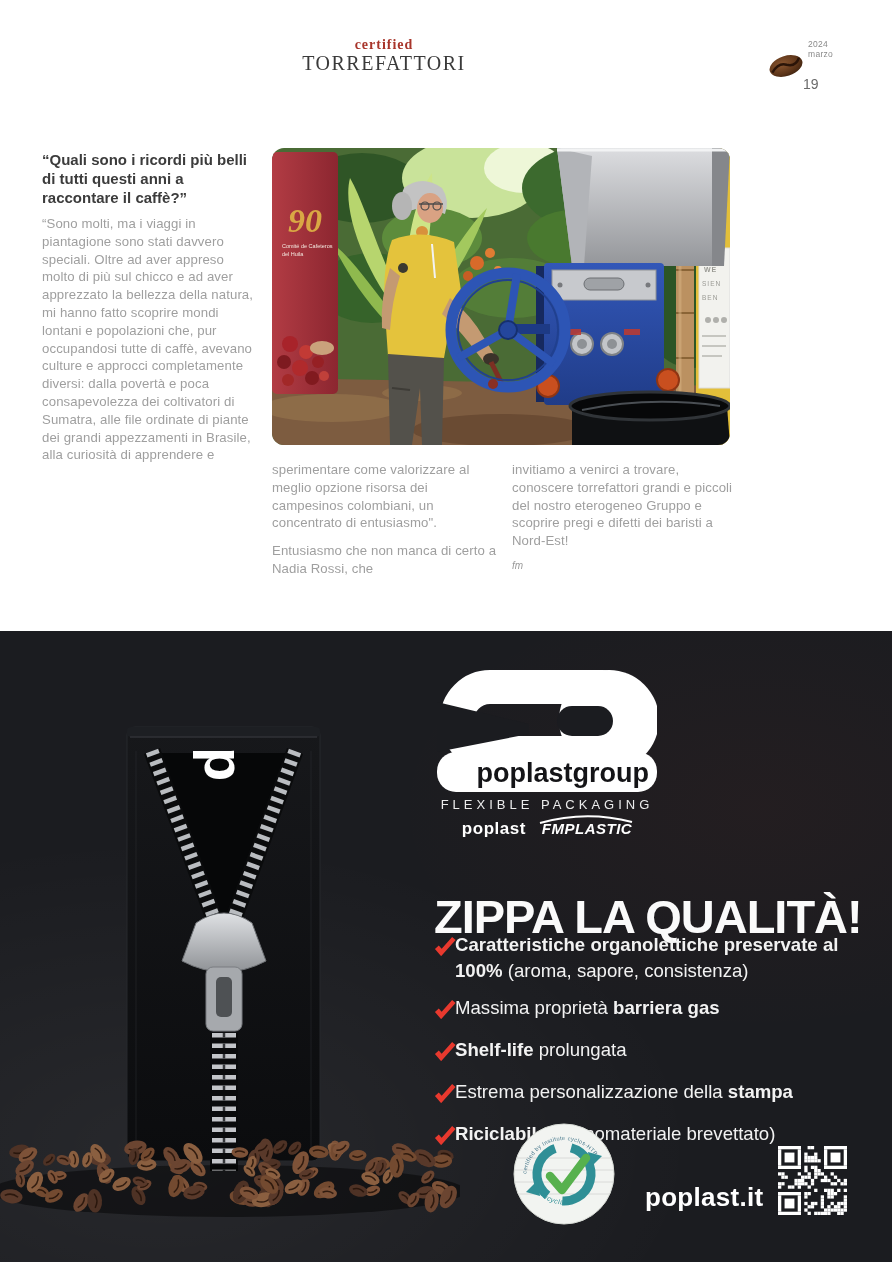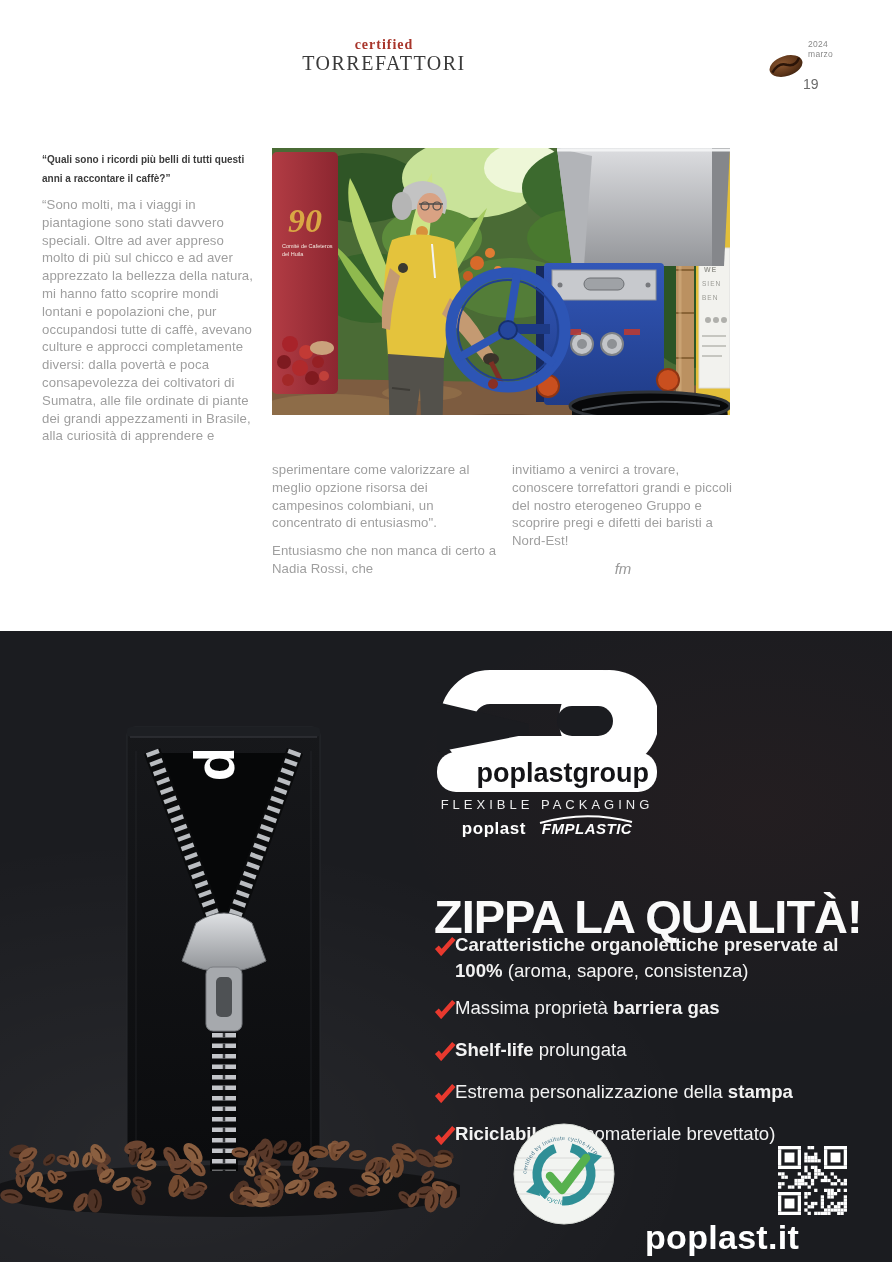--- a/index.html
+++ b/index.html
@@ -14,26 +14,26 @@
              letter-spacing:1.5px;color:#3a3a3a;line-height:22px;}
   .bean-icon{position:absolute;left:766px;top:52px;width:40px;height:28px;}
   .issue-text{position:absolute;left:808px;top:40px;font-size:8.5px;line-height:9.5px;
               color:#8a8a8a;letter-spacing:.3px;}
   .page-number{position:absolute;left:803px;top:76px;font-size:14px;color:#6a6a6a;}
 
   
   .article p{margin:0 0 10px 0;font-size:13.2px;line-height:17.8px;font-weight:300;
              color:#9f9f9f;letter-spacing:.1px;}
   .col1{position:absolute;left:42px;top:146px;width:215px;}
-  .col1 h3{margin:4px 0 8px 0;font-size:10px;line-height:19px;font-weight:bold;color:#3c3c3c;}
-  .photo{position:absolute;left:272px;top:148px;width:458px;height:267px;margin:0;
-         border-radius:0;overflow:hidden;}
+  .col1 h3{margin:4px 0 8px 0;font-size:15px;line-height:19px;font-weight:bold;color:#3c3c3c;}
+  .photo{position:absolute;left:272px;top:148px;width:458px;height:297px;margin:0;
+         border-radius:12px;overflow:hidden;}
   .col2{position:absolute;left:272px;top:461px;width:228px;}
   .col3{position:absolute;left:512px;top:461px;width:222px;}
-  .signature{text-align:center;font-style:italic;font-size:15px;color:#9a9a9a;margin-top:6px;}
+  .signature{text-align:left;font-style:italic;font-size:10px;color:#9a9a9a;margin-top:6px;}
 
   
   .ad{position:absolute;left:0;top:631px;width:892px;height:631px;
       background:
         radial-gradient(900px 520px at 18% 82%, rgba(255,255,255,0.055), transparent 60%),
         radial-gradient(520px 320px at 85% 28%, rgba(190,60,40,0.05), transparent 70%),
         #1b1c20;}
   .bag-svg{position:absolute;left:0;top:0;width:460px;height:631px;}
   .brandmark{position:absolute;left:437px;top:37px;width:220px;height:124px;}
   .ad-tagline{position:absolute;left:427px;top:166px;width:240px;text-align:center;
@@ -44,22 +44,22 @@
   .subbrand-fmp{position:relative;font-size:15px;font-weight:bold;font-style:italic;letter-spacing:.5px;}
   .subbrand-fmp svg{position:absolute;left:-4px;top:-6px;pointer-events:none;}
   .ad-headline{position:absolute;left:434px;top:227px;width:440px;font-size:47px;
                font-weight:bold;letter-spacing:-1px;color:#fafafa;white-space:nowrap;}
   .bullets{position:absolute;left:434px;top:301px;width:428px;list-style:none;margin:0;padding:0;}
   .bullets li{display:flex;align-items:flex-start;margin-bottom:11px;
               font-size:18.6px;line-height:26px;color:#f2f2f2;}
   .bullets b{font-weight:bold;}
   .check{flex:0 0 21px;margin-top:3px;transform:skewX(-8deg);}
   .badge{position:absolute;left:512px;top:491px;width:104px;height:104px;}
-  .website{position:absolute;left:645px;top:551px;font-size:34px;font-weight:bold;
-           color:#ffffff;letter-spacing:.3px;cursor:pointer;margin-top:36px;}
+  .website{position:absolute;left:645px;top:551px;font-size:26px;font-weight:bold;
+           color:#ffffff;letter-spacing:.3px;cursor:pointer;}
   .qr{position:absolute;left:778px;top:515px;width:69px;height:69px;}
 </style>
 </head>
 <body>
 
 <div class="page">
 
   <header>
     <div class="logo">
       <div class="logo-top">certified</div>

